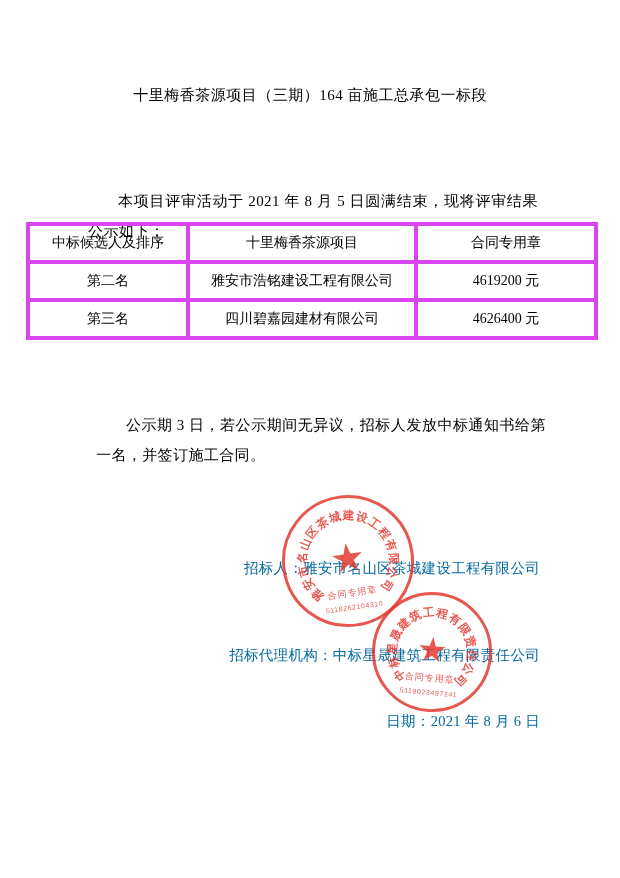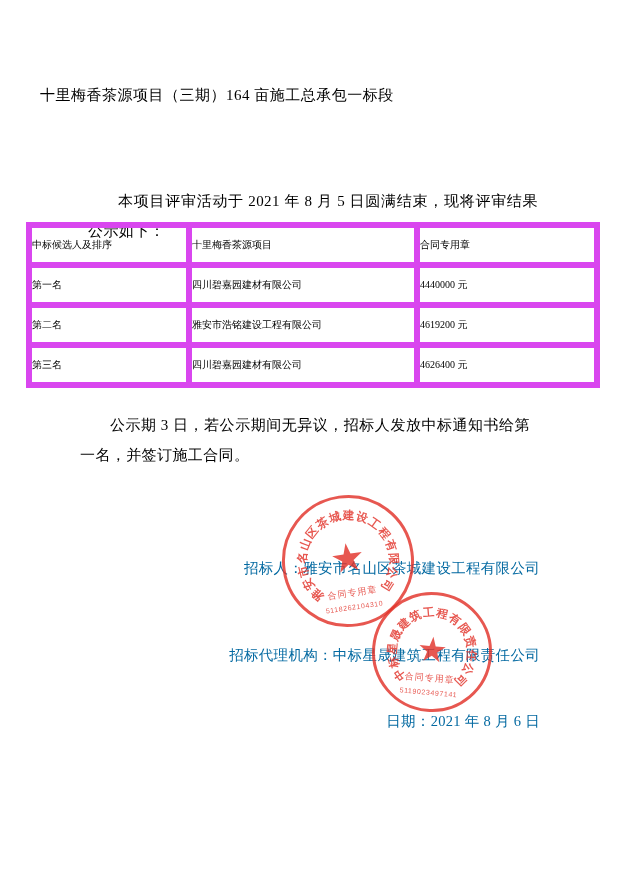--- a/index.html
+++ b/index.html
@@ -19,50 +19,51 @@
     overflow: hidden;
   }
   .content {
     position: absolute;
     left: 0;
     top: 0;
     width: 620px;
     height: 878px;
   }
   .title-line {
-    text-align: left;
+    text-align: center;
     font-size: 15px;
     color: #000;
     letter-spacing: 0.5px;
   }
   .title1 { position: absolute; left: 40px; top: 86px; width: 540px; }
   .title2 { position: absolute; left: 40px; top: 124px; width: 540px; }
 
   .para {
     position: absolute;
     font-size: 15px;
     color: #000;
     line-height: 30px;
     letter-spacing: 0.4px;
   }
   .para1 { left: 88px; top: 158px; width: 450px; text-align: justify; text-indent: 30px; margin-top: 28px; }
-  .para2 { left: 80px; top: 410px; width: 450px; text-align: justify; text-indent: 30px; }
+  .para2 { left: 96px; top: 410px; width: 450px; text-align: justify; text-indent: 30px; }
 
   table.bid-table {
     position: absolute;
     left: 26px;
     top: 222px;
     width: 568px;
     border-collapse: collapse;
     table-layout: fixed;
   }
   table.bid-table td {
-    border: 6px solid #d946ef;
+    border: 4px solid #d946ef;
     height: 34px;
-    font-size: 10px;
+    text-align: center;
+    font-size: 14px;
     color: #000;
     padding: 0;
     vertical-align: middle;
   }
   .col1 { width: 160px; }
   .col2 { width: 228px; }
   .col3 { width: 180px; }
 
   .sign-line {
     position: absolute;
@@ -160,25 +161,20 @@
       <colgroup>
         <col class="col1">
           <col class="col2">
           <col class="col3">
       </colgroup>
       <tbody>
         <tr>
           <td>中标候选人及排序</td>
           <td>十里梅香茶源项目</td>
           <td>合同专用章</td>
-        </tr>
-        <tr>
-          <td>第一名</td>
-          <td>四川碧嘉园建材有限公司</td>
-          <td>4440000 元</td>
         </tr>
         <tr>
           <td>第二名</td>
           <td>雅安市浩铭建设工程有限公司</td>
           <td>4619200 元</td>
         </tr>
         <tr>
           <td>第三名</td>
           <td>四川碧嘉园建材有限公司</td>
           <td>4626400 元</td>

